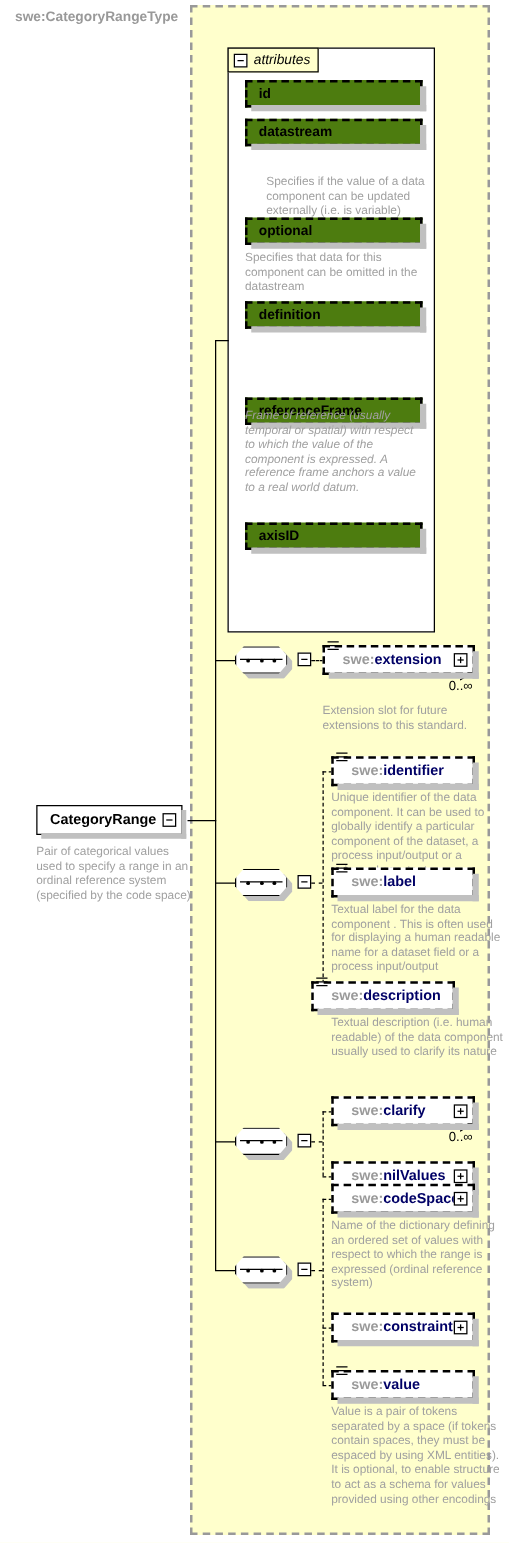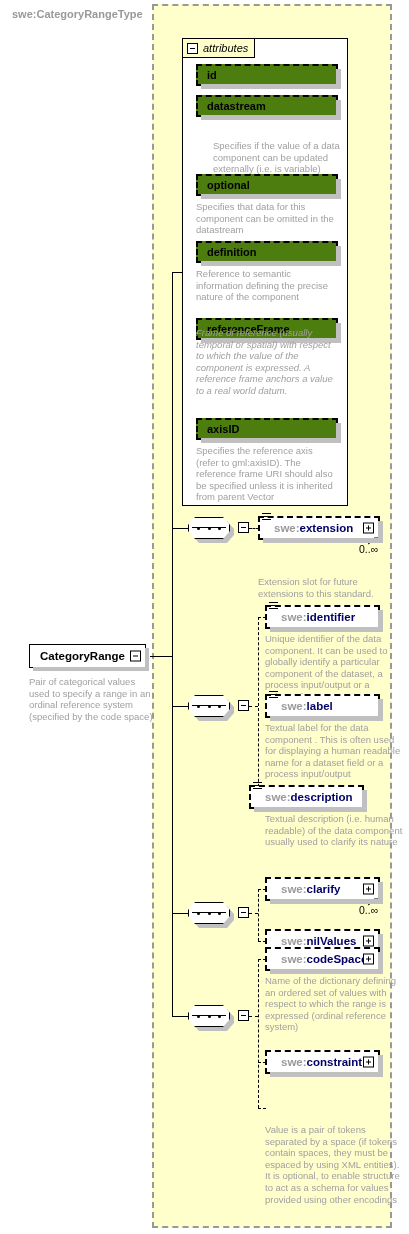--- a/index.html
+++ b/index.html
@@ -306,35 +306,33 @@
     <span class="shadow-r"></span>
     <span class="shadow-b"></span>
   </div>
   <div class="note" style="left:196px; top:201px;">Specifies that data for this component can be omitted in the datastream</div>
 
   <div class="attr-box" style="left:196px; top:241px;">
     <span>definition</span>
     <span class="shadow-r"></span>
     <span class="shadow-b"></span>
   </div>
-  <div class="note" style="left:196px; top:268px;">Reference to semantic information defining the precise nature of the component</div>
 
   <div class="attr-box" style="left:196px; top:318px;">
     <span>referenceFrame</span>
     <span class="shadow-r"></span>
     <span class="shadow-b"></span>
   </div>
   <div class="note" style="left:196px; top:327px;font-style:italic;">Frame of reference (usually temporal or spatial) with respect to which the value of the component is expressed. A reference frame anchors a value to a real world datum.</div>
 
   <div class="attr-box" style="left:196px; top:418px;">
     <span>axisID</span>
     <span class="shadow-r"></span>
     <span class="shadow-b"></span>
   </div>
-  <div class="note" style="left:196px; top:445px;">Specifies the reference axis (refer to gml:axisID). The reference frame URI should also be specified unless it is inherited from parent Vector</div>
 
   <div class="root-box">
     <span>CategoryRange</span>
     <span class="toggle root-toggle"></span>
     <span class="rshadow-r"></span>
     <span class="rshadow-b"></span>
   </div>
   <div class="root-note">Pair of categorical values used to specify a range in an ordinal reference system (specified by the code space)</div>
 
   <div class="ln h" style="left:150px; top:656px; width:22px;"></div>
@@ -365,21 +363,21 @@
       </span>
     <span class="elem-label"><span class="elem-ns">swe:</span><span class="elem-nm">extension</span></span>
     <span class="toggle plus elem-toggle"></span>
     <svg class="rep-arrow" viewBox="0 0 12 8">
         <path d="M0 7 L10 1 M10 1 L6 1 M10 1 L10 5" stroke="#000" fill="none" stroke-width="1"></path>
       </svg>
     <span class="shadow-r"></span>
     <span class="shadow-b"></span>
   </div>
   <div class="occurs" style="left:359px; top:543px;">0..∞</div>
-  <div class="note" style="left:258px; top:576px;">Extension slot for future extensions to this standard.</div>
+  <div class="note" style="left:258px; top:563px;">Extension slot for future extensions to this standard.</div>
 
   <div class="ln h" style="left:172px; top:706px; width:16px;"></div>
   <div class="seq-node" style="left:188px; top:695px;">
     <span class="seq-oct-shadow"></span>
     <span class="seq-oct"></span>
     <span class="seq-bar"></span>
     <span class="seq-dots">
         <b></b>
         <b></b>
         <b></b>
@@ -488,15 +486,25 @@
   </div>
   <div class="note" style="left:265px; top:975px;">Name of the dictionary defining an ordered set of values with respect to which the range is expressed (ordinal reference system)</div>
 
   <div class="elem-box" style="left:265px; top:1050px; width:115px;">
     <span class="elem-label"><span class="elem-ns">swe:</span><span class="elem-nm">constraint</span></span>
     <span class="toggle plus elem-toggle"></span>
     <span class="shadow-r"></span>
     <span class="shadow-b"></span>
   </div>
 
+  <div class="elem-box" style="left:265px; top:1096px; width:115px;">
+    <span class="seq-mark">
+        <i></i>
+        <i></i>
+        <i></i>
+      </span>
+    <span class="elem-label"><span class="elem-ns">swe:</span><span class="elem-nm">value</span></span>
+    <span class="shadow-r"></span>
+    <span class="shadow-b"></span>
+  </div>
   <div class="note" style="left:265px; top:1124px;">Value is a pair of tokens separated by a space (if tokens contain spaces, they must be espaced by using XML entities). It is optional, to enable structure to act as a schema for values provided using other encodings</div>
 
 </div>
 
 </body></html>

